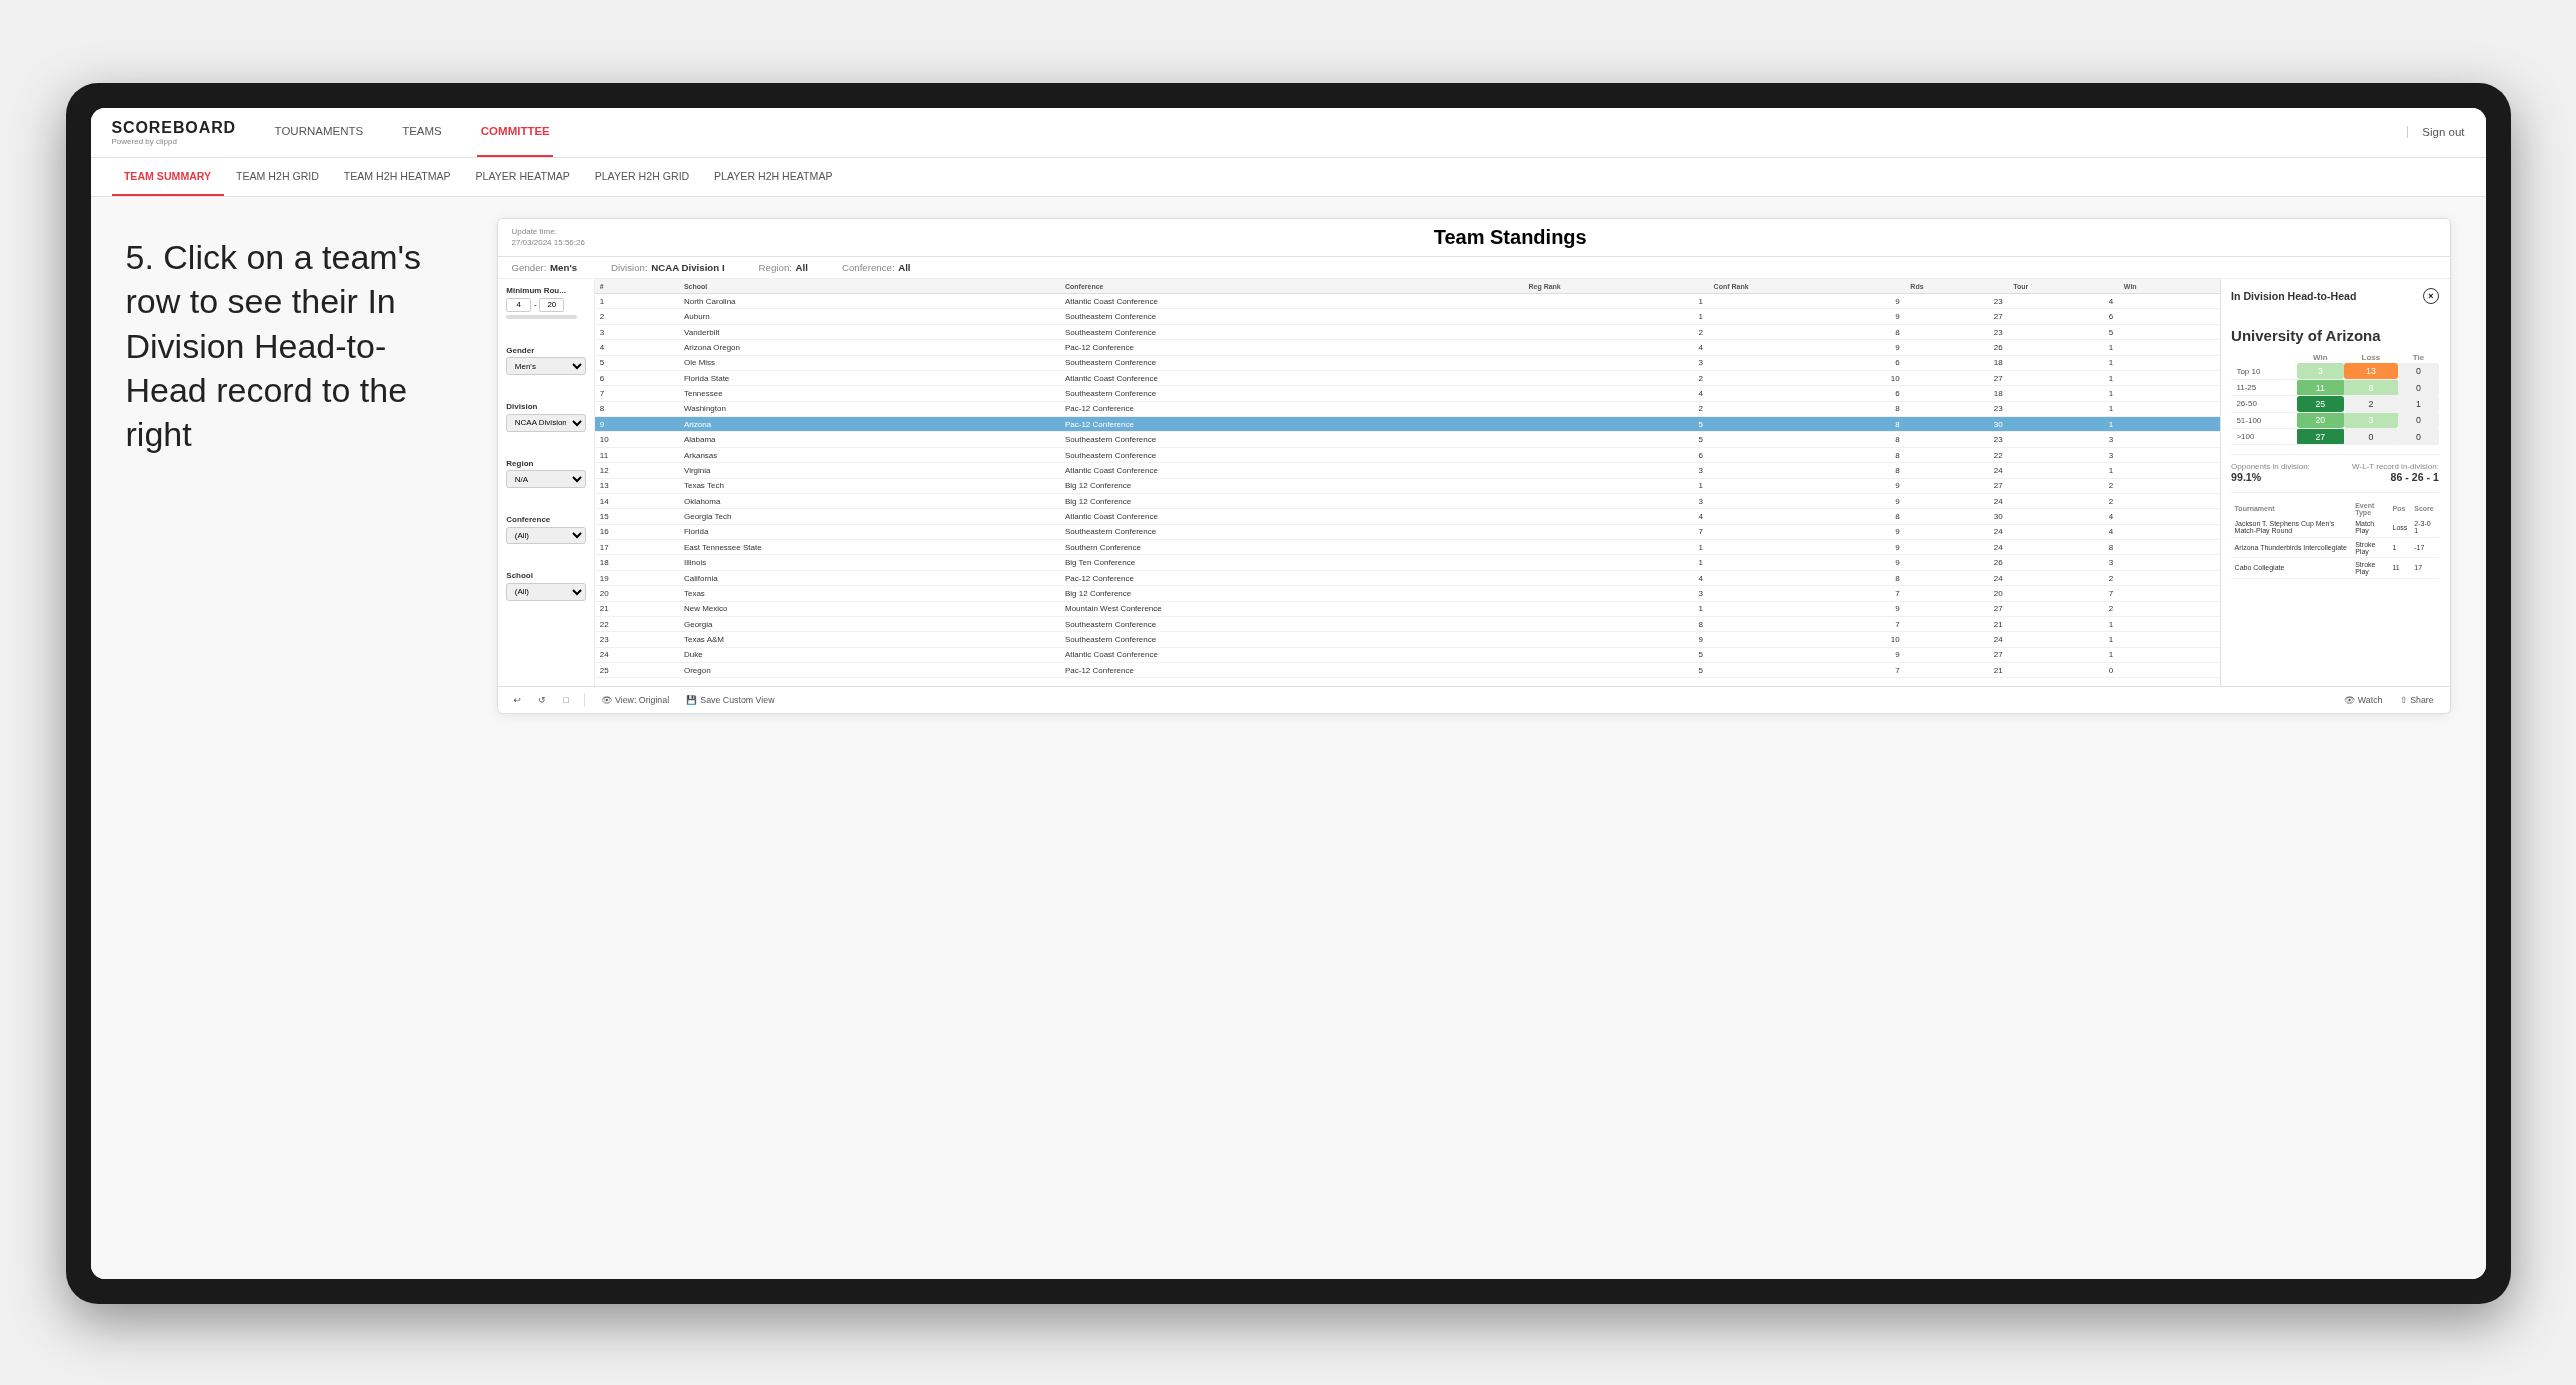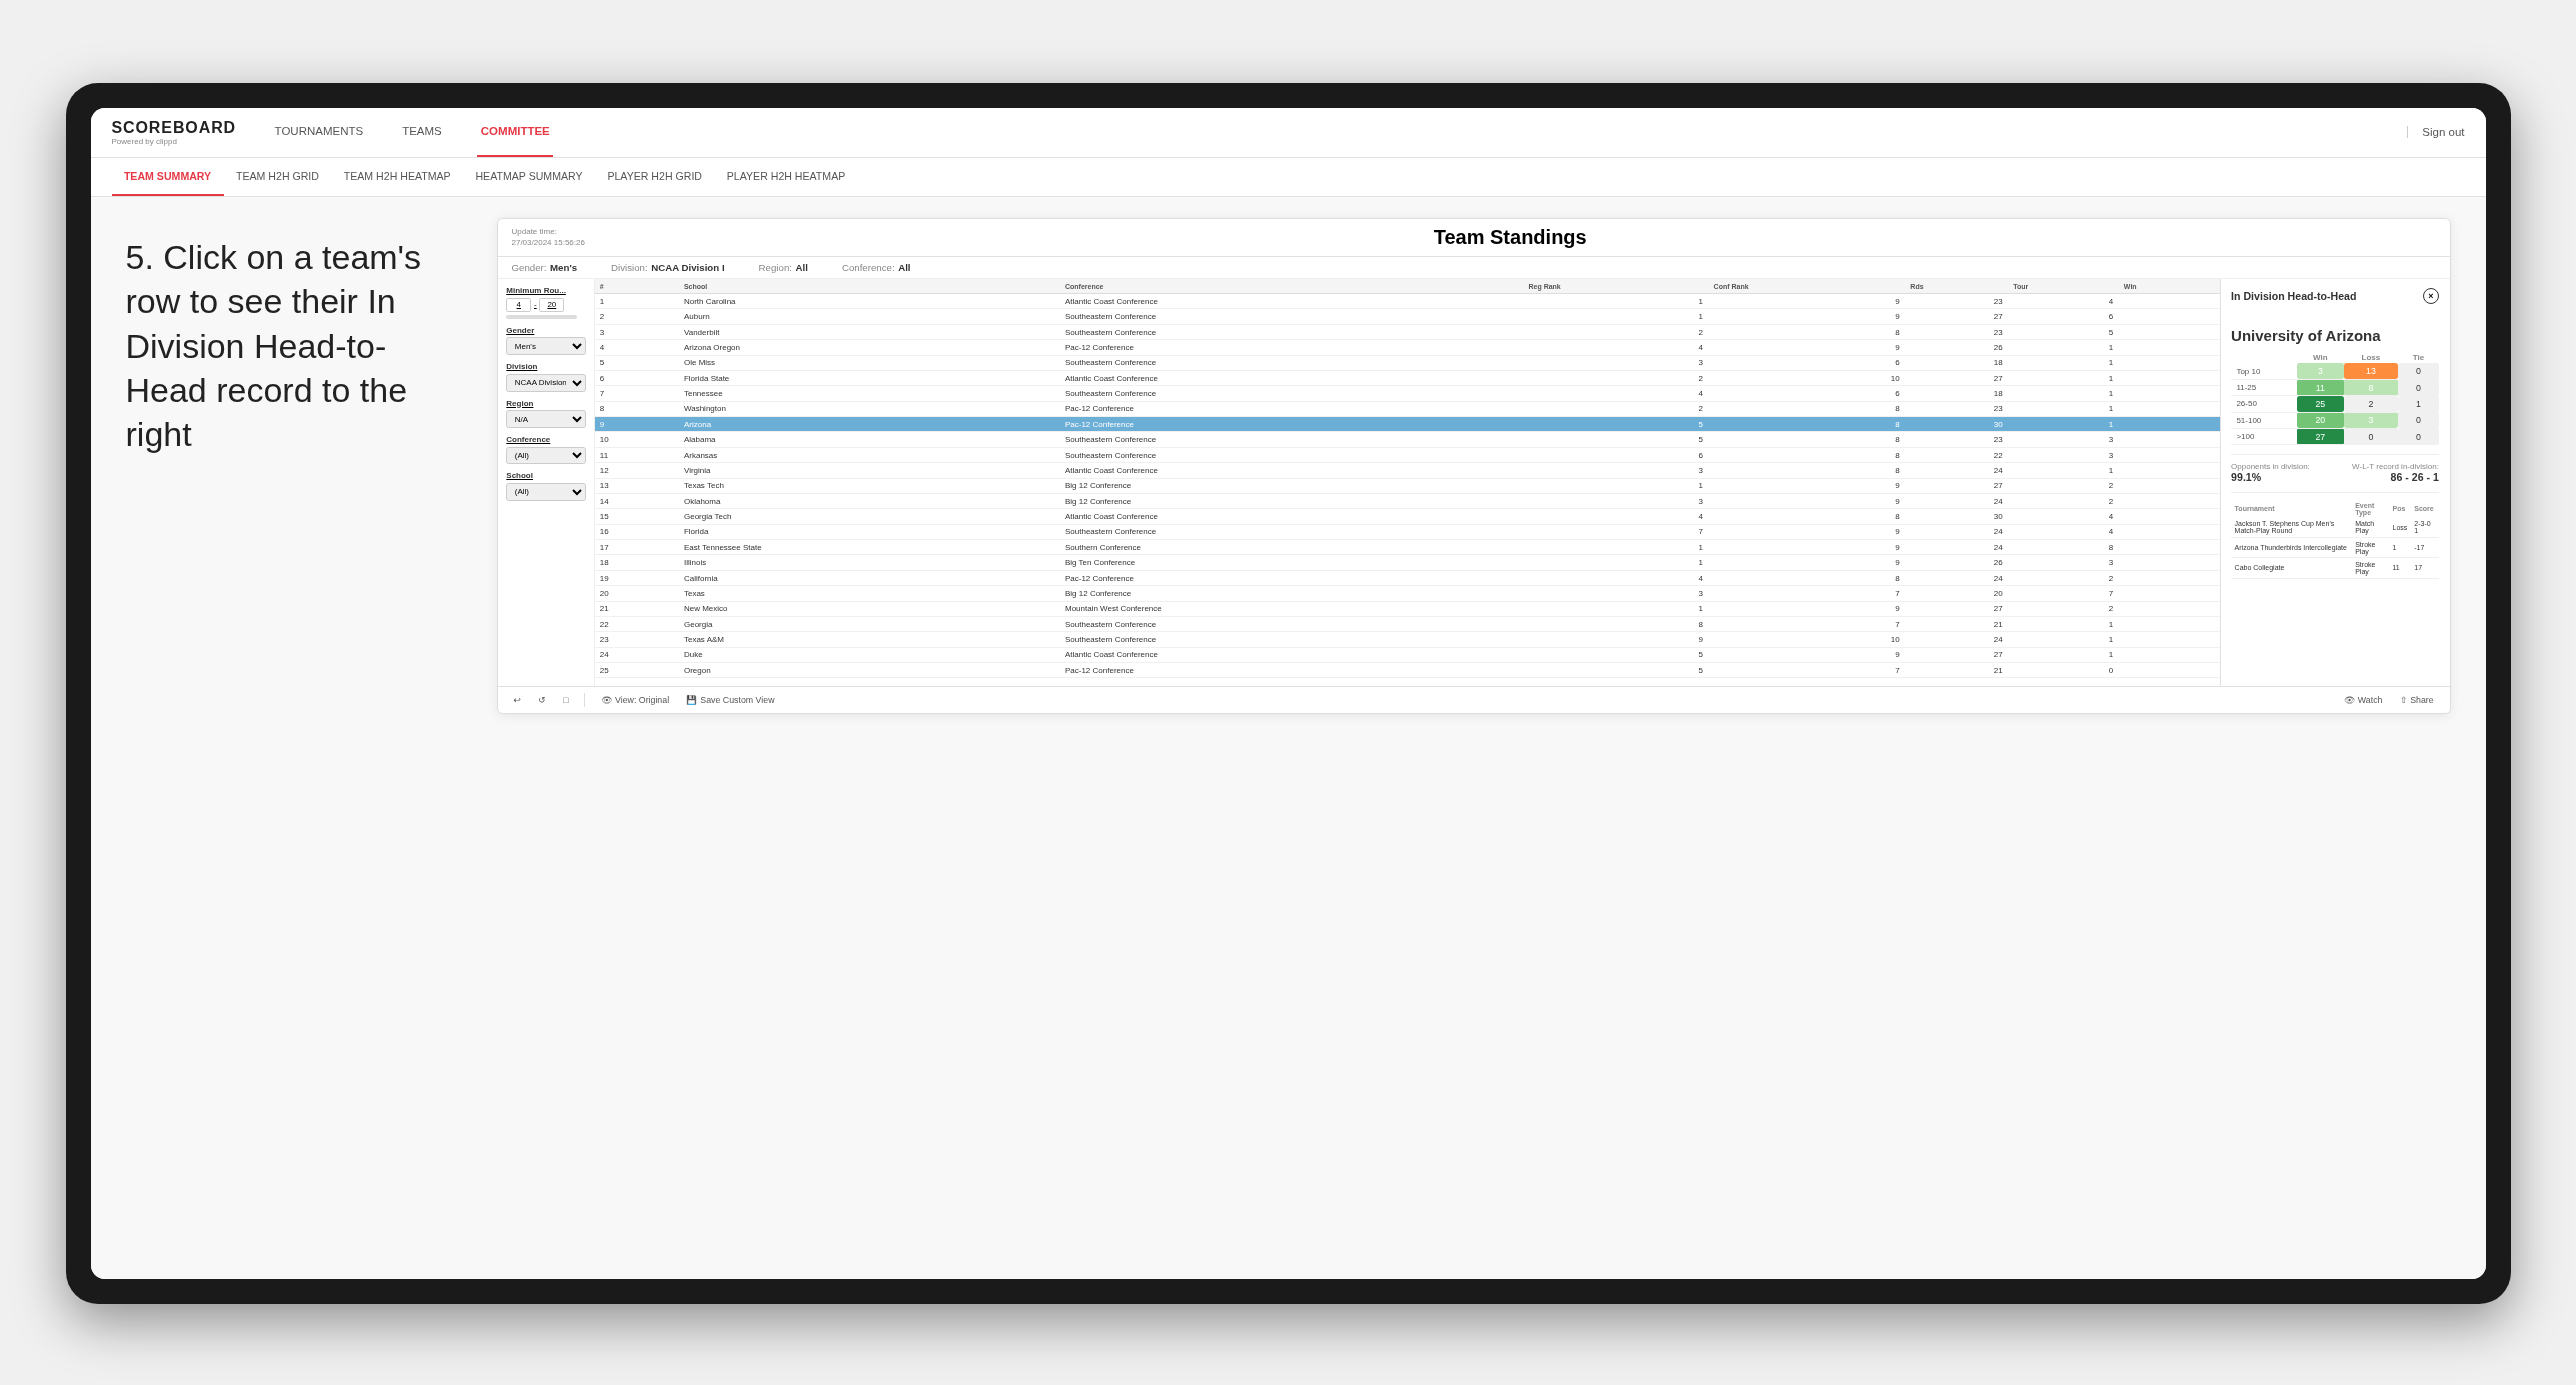--- a/index.html
+++ b/index.html
@@ -183,22 +183,21 @@
     }
     
     .left-filters {
       width: 97px;
       padding: 7px 8.8px;
       border-right: 0.9px solid #eee;
       flex-shrink: 0;
       font-size: 8.8px;
     }
     .filter-group {
-      margin-bottom: 7px;
-      text-decoration: underline;
+      margin-bottom: 27px;
     }
     .filter-group-label {
       font-size: 8px;
       font-weight: 700;
       color: #333;
       margin-bottom: 2.7px;
     }
     .filter-select {
       width: 80px;
       height: 17.7px;
@@ -395,21 +394,21 @@
         <div class="nav-item">TEAMS</div>
         <div class="nav-item active">COMMITTEE</div>
       </div>
       <div class="sign-out">Sign out</div>
     </div>
 
     <div class="sub-nav">
       <div class="sub-nav-item active">TEAM SUMMARY</div>
       <div class="sub-nav-item">TEAM H2H GRID</div>
       <div class="sub-nav-item">TEAM H2H HEATMAP</div>
-      <div class="sub-nav-item">HEATMAP SUMMARY</div>
+      <div class="sub-nav-item">PLAYER HEATMAP</div>
       <div class="sub-nav-item">PLAYER H2H GRID</div>
       <div class="sub-nav-item">PLAYER H2H HEATMAP</div>
     </div>
 
     <div class="main-content">
 
       <div class="annotation">5. Click on a team's row to see their In Division Head-to-Head record to the right</div>
 
       <div class="app-window">
 

